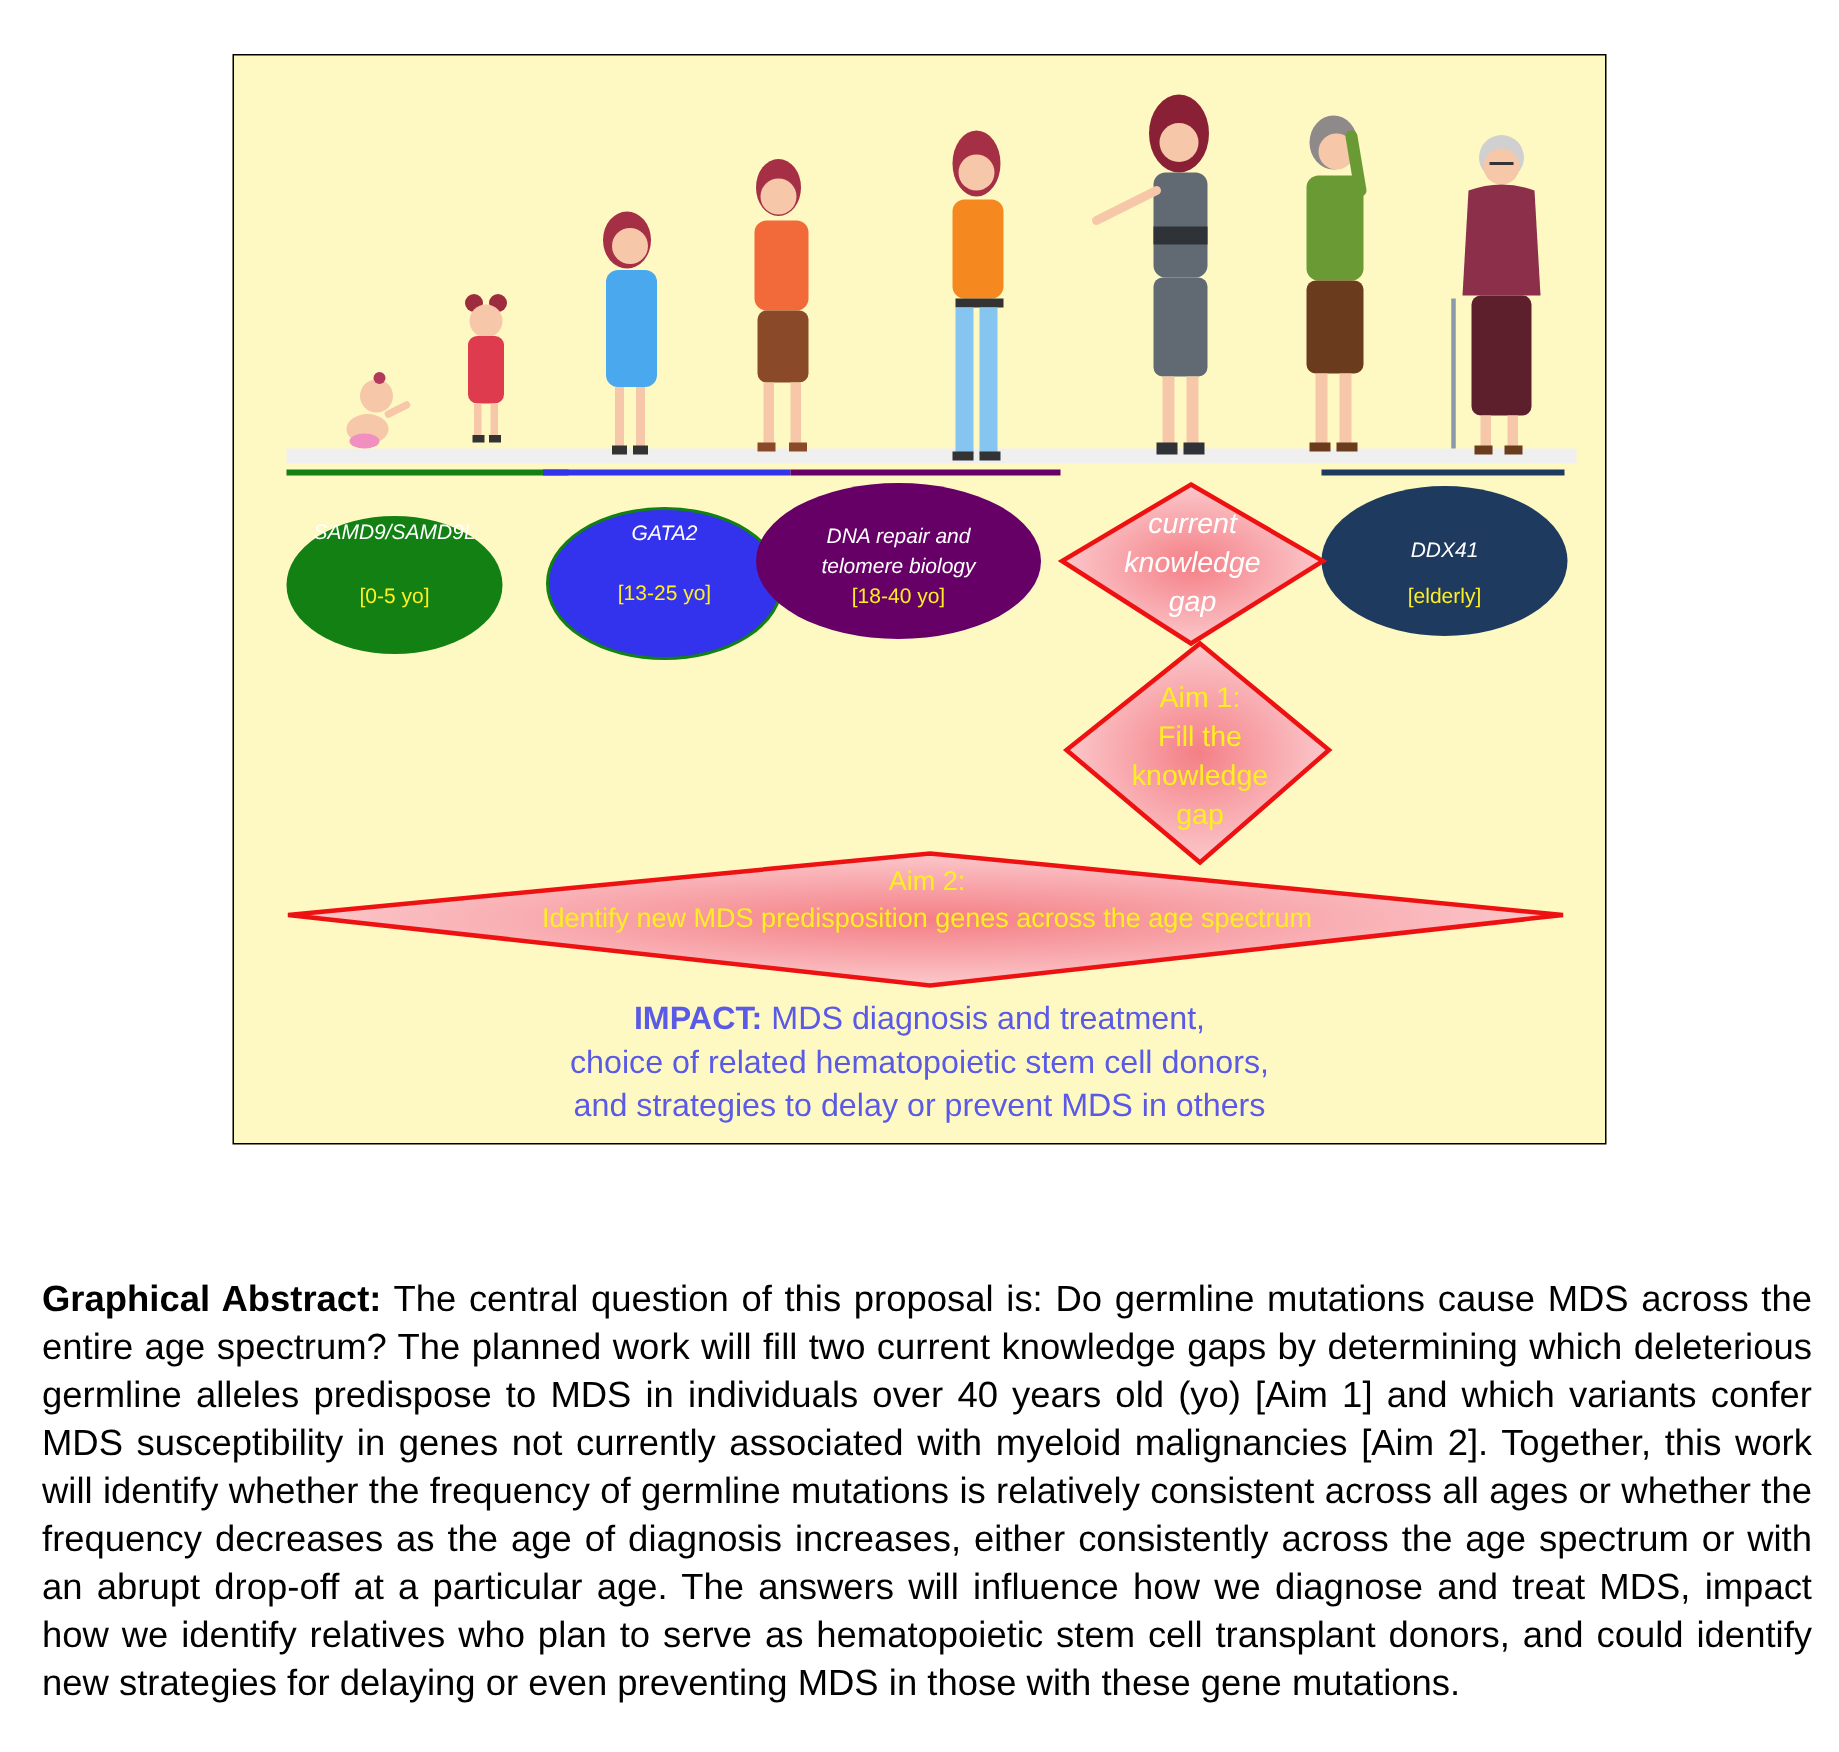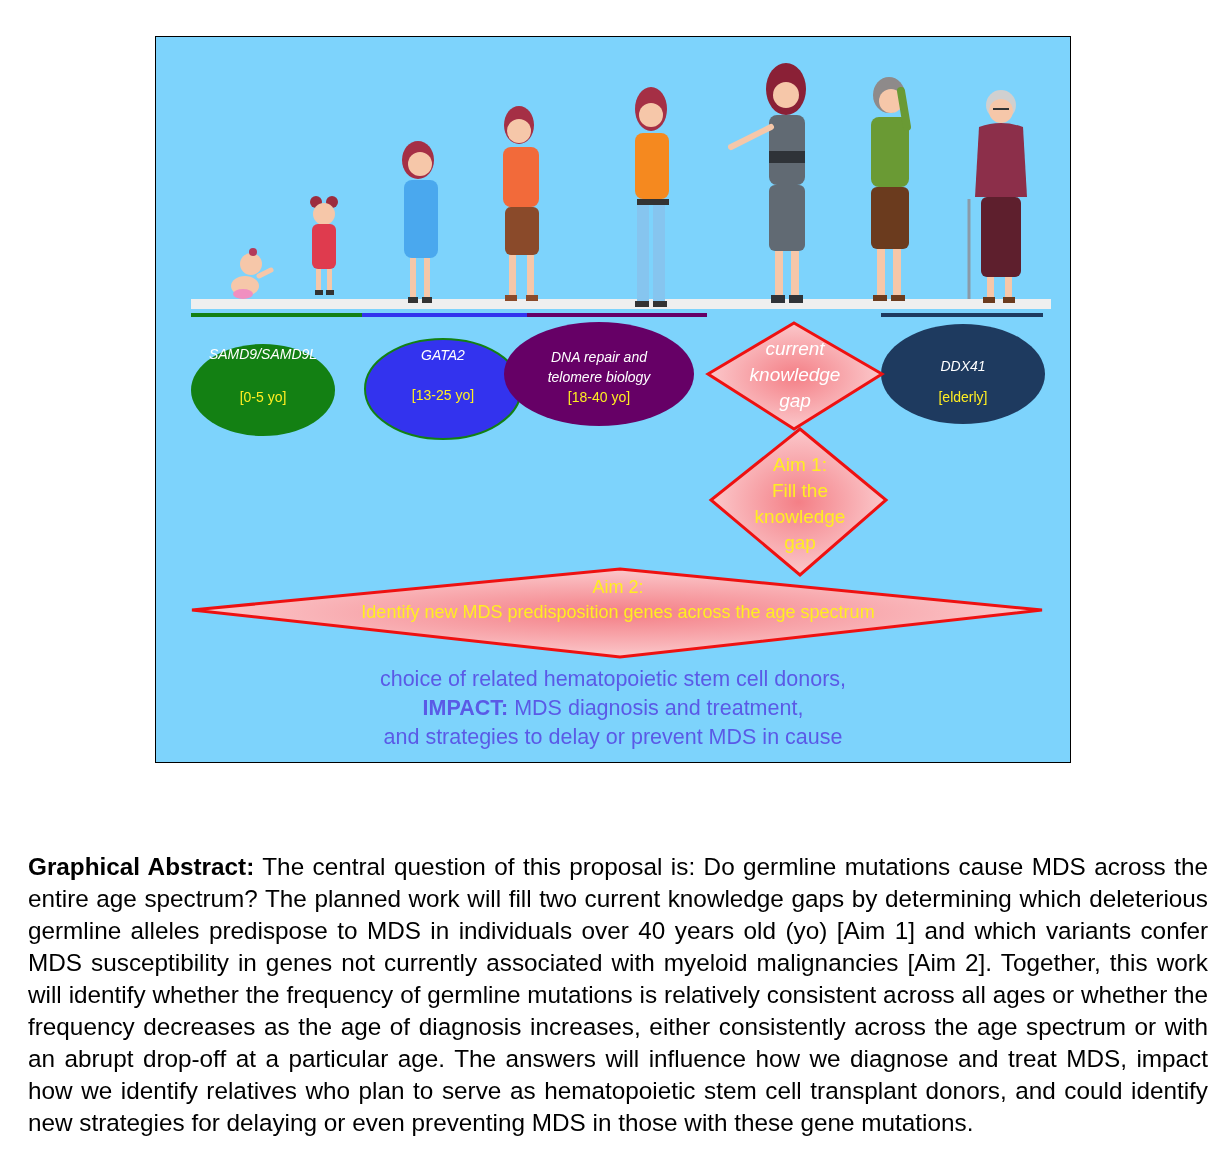--- a/index.html
+++ b/index.html
@@ -1,17 +1,17 @@
 <!DOCTYPE html>
 <html><head>
 <meta charset="utf-8">
 <style>
   html, body { margin:0; padding:0; background:#ffffff; }
   body { width:1226px; height:1168px; position:relative; overflow:hidden; font-family:"Liberation Sans", sans-serif; }
-  #figure { position:absolute; left:155px; top:36px; width:916px; height:727px; border:1.5px solid #000; box-sizing:border-box; background:#7dd3fc; }
+  #figure { position:absolute; left:155px; top:36px; width:916px; height:727px; border:1.5px solid #000; box-sizing:border-box; background:#fef9c3; }
   #diagram-svg { position:absolute; left:0; top:0; }
   .caption { position:absolute; left:28px; top:803px; width:1180px; font-size:24.3px; line-height:32px; color:#000; text-align:justify; font-family:"Liberation Sans", sans-serif;margin-top:48px; }
   .caption b { font-weight:bold; }
   .impact { position:absolute; left:0; width:100%; top:628px; text-align:center; color:#5a5ae6; font-size:21.5px; line-height:29px; }
   .impact .lead { font-weight:bold; }
 </style>
 </head>
 <body>
 
 <div id="figure">
@@ -152,19 +152,19 @@
     </g>
 
     <g>
       <polygon points="464,532 886,573 464,620 36,573" fill="url(#pinkGrad)" stroke="#ee1111" stroke-width="3"></polygon>
       <text x="462" y="556" text-anchor="middle" fill="#ffee22" font-size="18" font-family="Liberation Sans, sans-serif">Aim 2:</text>
       <text x="462" y="581" text-anchor="middle" fill="#ffee22" font-size="18" font-family="Liberation Sans, sans-serif">Identify new MDS predisposition genes across the age spectrum</text>
     </g>
   </svg>
 
   <div class="impact">
+    <div><span class="lead">IMPACT:</span><span> MDS diagnosis and treatment,</span></div>
     <div>choice of related hematopoietic stem cell donors,</div>
-    <div><span class="lead">IMPACT:</span><span> MDS diagnosis and treatment,</span></div>
-    <div>and strategies to delay or prevent MDS in cause</div>
+    <div>and strategies to delay or prevent MDS in others</div>
   </div>
 </div>
 
 <div class="caption"><b>Graphical Abstract:</b><span> The central question of this proposal is: Do germline mutations cause MDS across the entire age spectrum?  The planned work will fill two current knowledge gaps by determining which deleterious germline alleles predispose to MDS in individuals over 40 years old (yo) [Aim 1] and which variants confer MDS susceptibility in genes not currently associated with myeloid malignancies [Aim 2]. Together, this work will identify whether the frequency of germline mutations is relatively consistent across all ages or whether the frequency decreases as the age of diagnosis increases, either consistently across the age spectrum or with an abrupt drop-off at a particular age.  The answers will influence how we diagnose and treat MDS, impact how we identify relatives who plan to serve as hematopoietic stem cell transplant donors, and could identify new strategies for delaying or even preventing MDS in those with these gene mutations.</span></div>
 
 </body></html>

